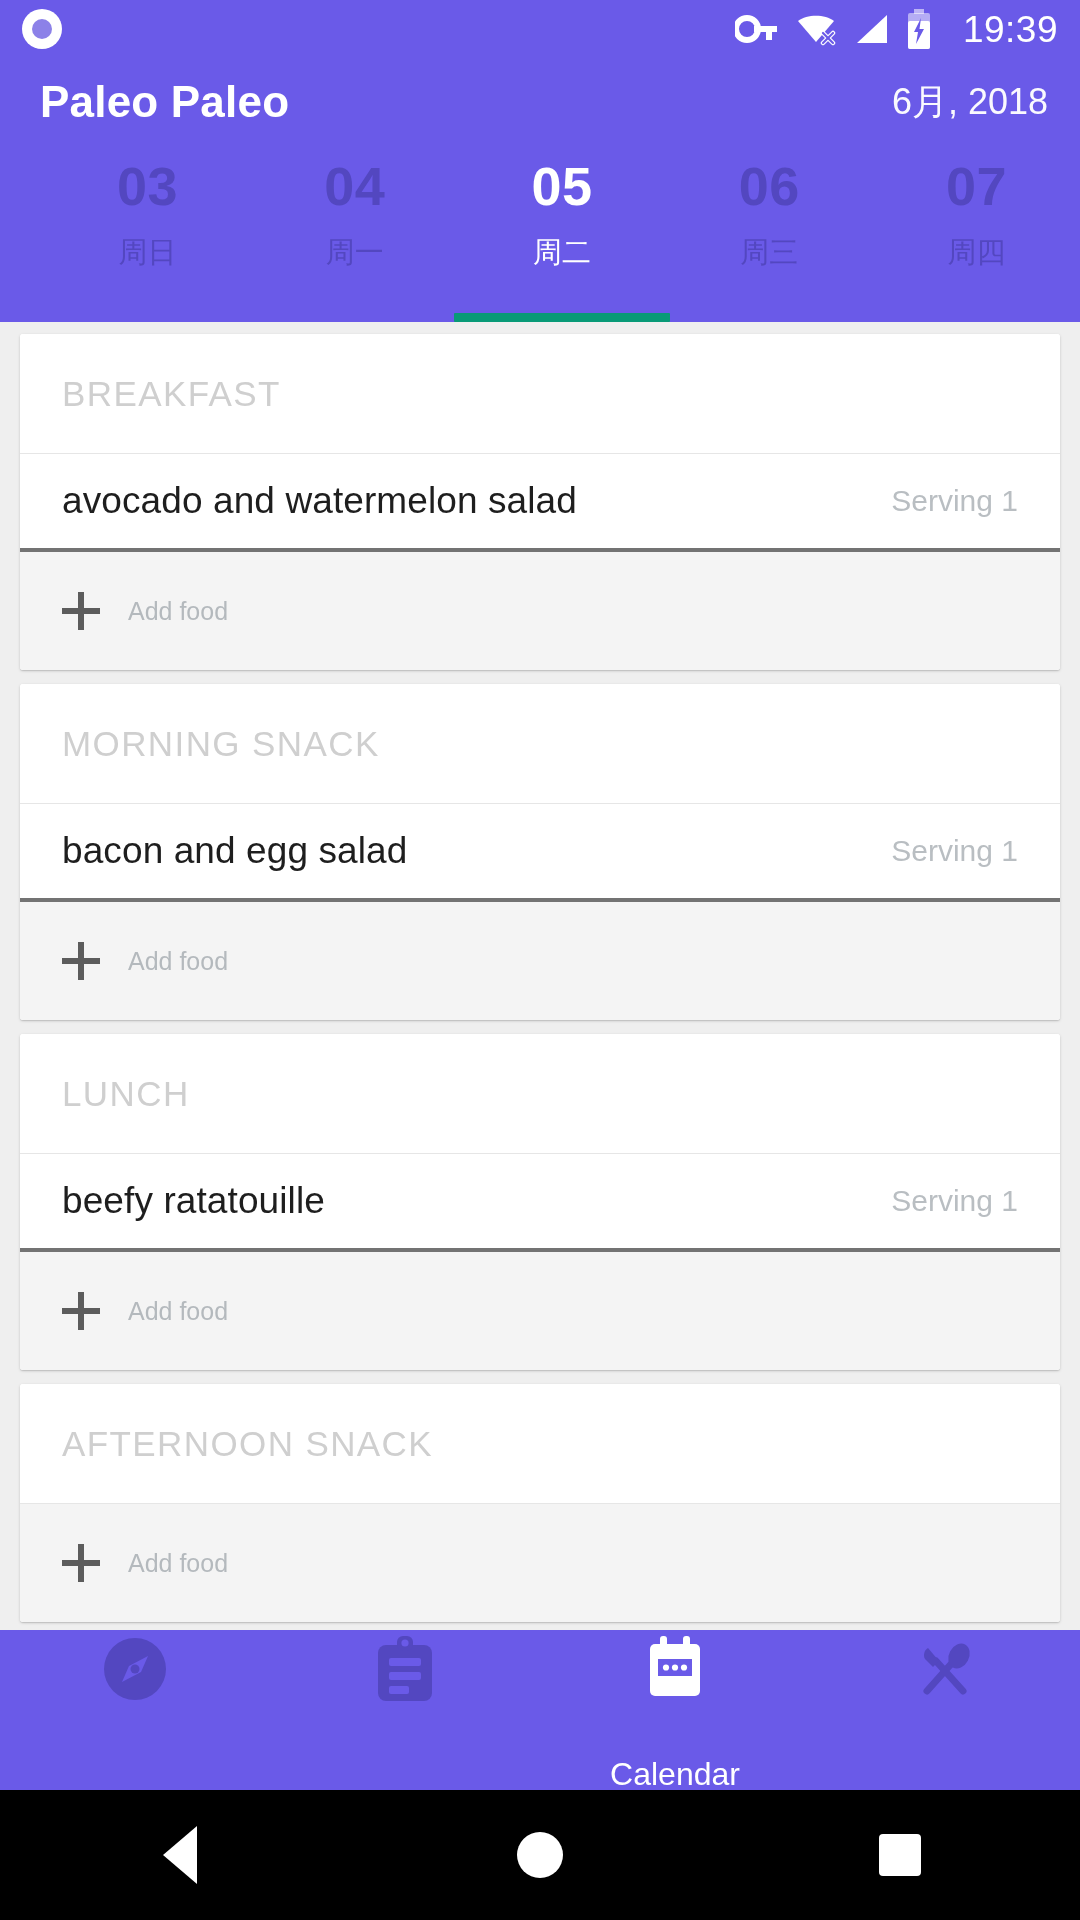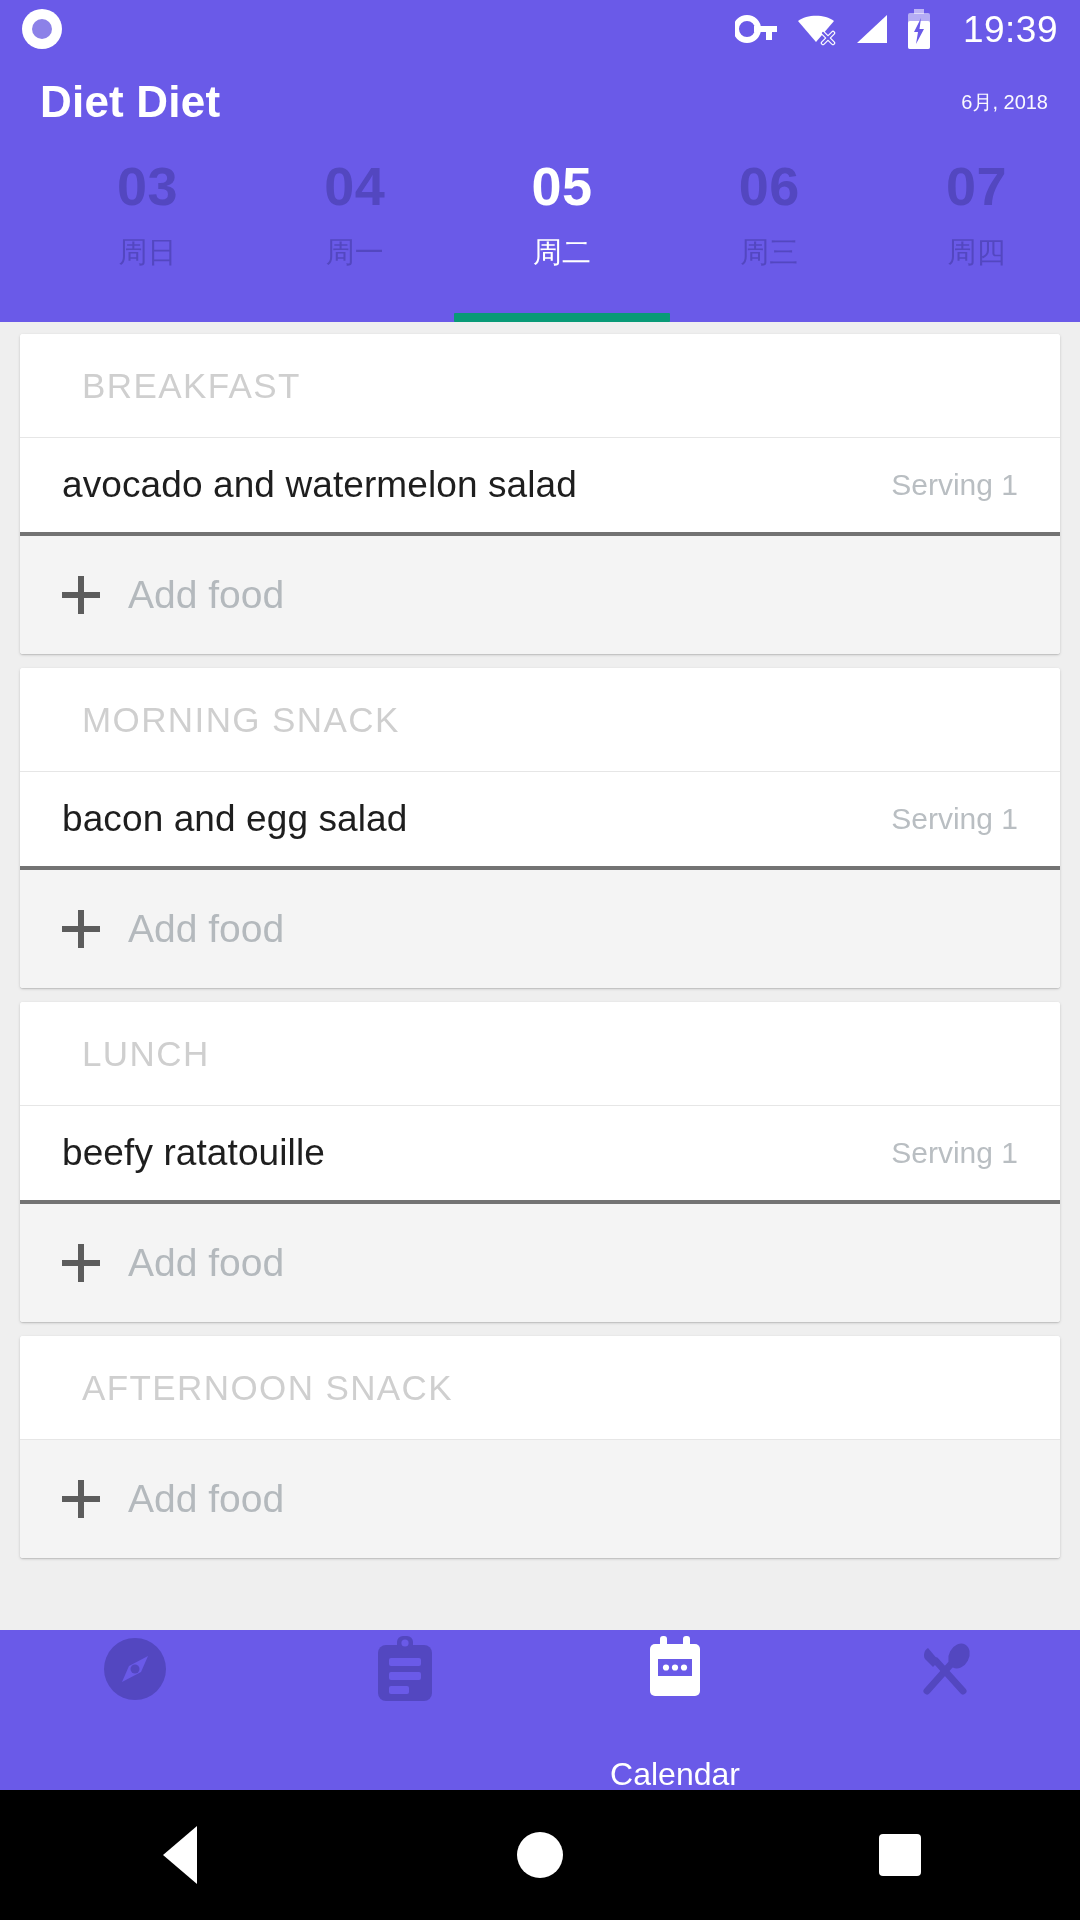--- a/index.html
+++ b/index.html
@@ -48,21 +48,21 @@
     background:#6A5AE8;
     display:flex; align-items:center;
     padding:0 32px 0 40px;
   }
   .app-title {
     color:#FFFFFF; font-size:44px; font-weight:700;
     letter-spacing:0.2px;
   }
   .app-bar-spacer { flex:1; }
   .app-date {
-    color:#FFFFFF; font-size:20px; font-weight:400;
+    color:#FFFFFF; font-size:36px; font-weight:400;
     opacity:0.97;
     margin-left:16px;
   }
 
   
   .day-tabs {
     flex:0 0 176px;
     background:#6A5AE8;
     display:flex; align-items:stretch;padding-left:44px;
   }
@@ -106,23 +106,23 @@
   }
   .meal-card {
     background:#FFFFFF;
     margin:14px 20px 0 20px;
     border-radius:3px;
     box-shadow:0 1px 3px rgba(0,0,0,0.17), 0 1px 1px rgba(0,0,0,0.09);
     overflow:hidden;
   }
   .meal-card:first-child { margin-top:12px; }
   .meal-header {
-    height:104px;
-    display:flex; align-items:center;
-    padding:0 62px;
+    height:120px;
+    display:flex; align-items:center;
+    padding:0 42px;
     background:#FFFFFF;
     border-bottom:1px solid #E6E6E6;
   }
   .meal-title {
     font-size:35px; font-weight:400;
     color:#CFCFCF; letter-spacing:1.4px;
   }
   .food-row {
     height:98px;
     display:flex; align-items:center;
@@ -151,21 +151,21 @@
     position:relative;
     margin-right:28px;
     flex:0 0 38px;
   }
   .plus-icon::before, .plus-icon::after {
     content:""; position:absolute; background:#5C5C5C;
   }
   .plus-icon::before { left:0; top:16px; width:38px; height:6px; }
   .plus-icon::after { top:0; left:16px; width:6px; height:38px; }
   .add-food-label {
-    font-size:39px; font-weight:400;
+    font-size:25px; font-weight:400;
     color:#B4B9BD;
   }
 
   
   .bottom-nav {
     flex:0 0 160px;
     background:#6A5AE8;
     display:flex; align-items:stretch;
   }
   .nav-item {
@@ -254,21 +254,21 @@
           <rect x="2" y="4" width="22" height="36" rx="2" fill="#fff" opacity="0.5"></rect>
           <rect x="2" y="12" width="22" height="28" rx="2" fill="#fff"></rect>
           <path d="M15 9 L8 23 L12 23 L10 35 L18 20 L13.5 20 Z" fill="#6A5AE8"></path>
         </svg>
       </span>
       <span class="status-clock">19:39</span>
     </div>
   </div>
 
   <div class="app-bar">
-    <div class="app-title">Diet Diet</div>
+    <div class="app-title">Paleo Paleo</div>
     <div class="app-bar-spacer"></div>
     <div class="app-date">6月, 2018</div>
   </div>
 
   <div class="day-tabs">
 
     <div class="day-tab">
       <div class="day-num">03</div>
       <div class="day-name">周日</div>
 

